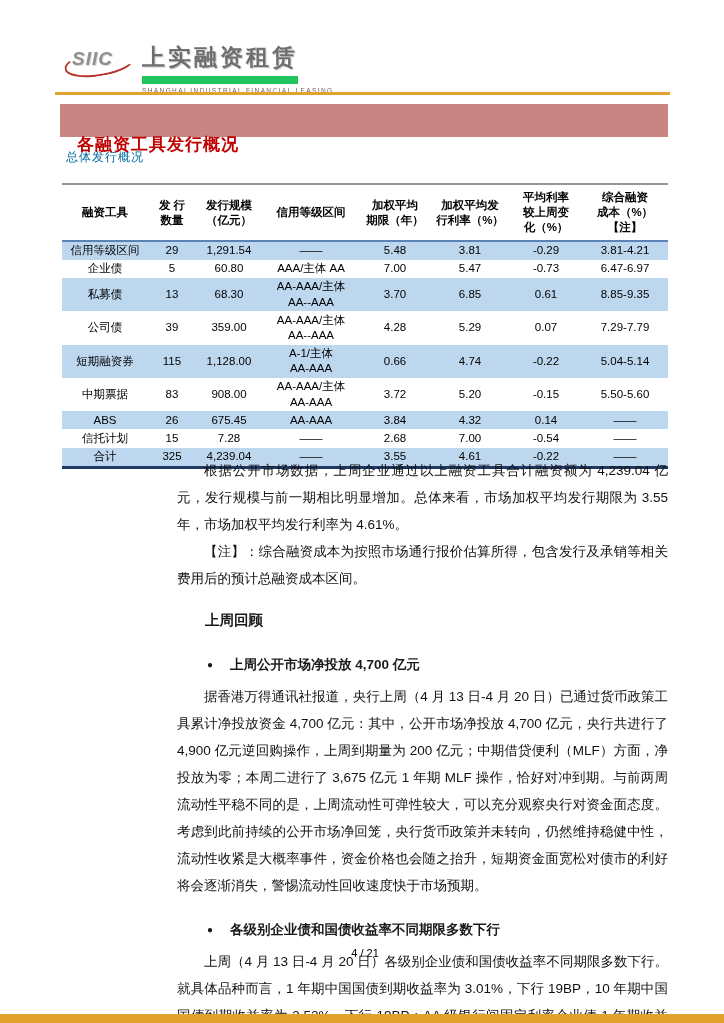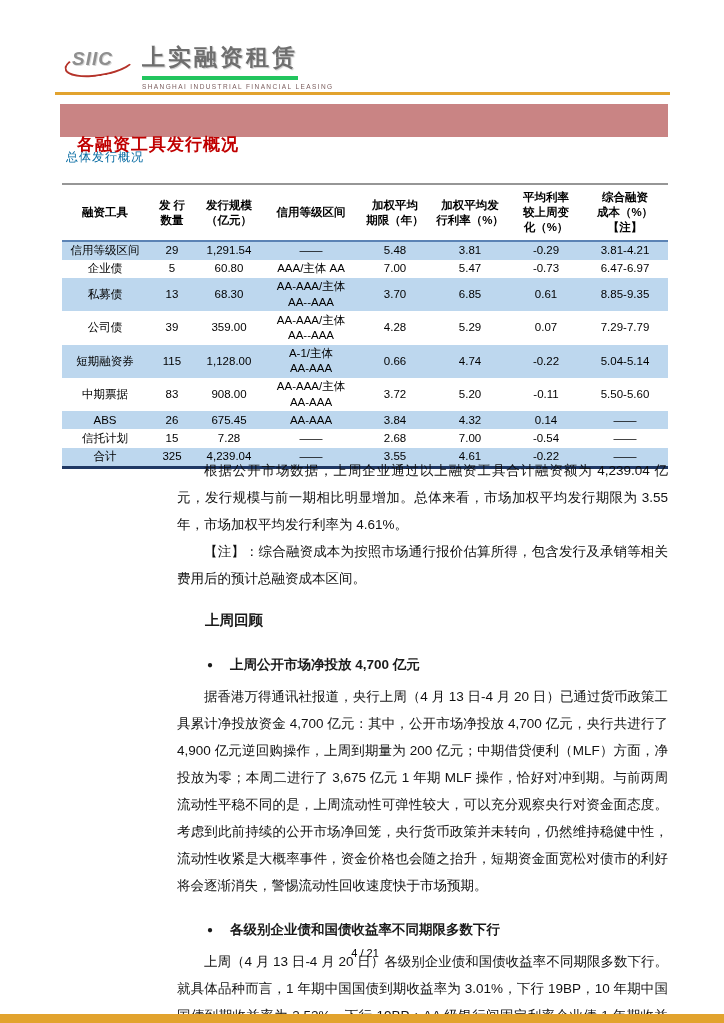--- a/index.html
+++ b/index.html
@@ -16,21 +16,21 @@
     font-size:19px; color:#8f8f8f; letter-spacing:1px; text-shadow:1px 1px 0 #d8d8d8;
   }
   .siic-swoosh {
     position:absolute; top:10px; left:0; width:72px; height:26px; border-radius:50%;
     border:2px solid #b5332a; border-top-color:transparent; border-right-color:transparent;
     transform:rotate(-10deg);
   }
   .brand-block { padding-top:2px; }
   .brand-cn {
     display:inline-block; font-size:23px; font-weight:bold; color:#6e6e6e;
-    letter-spacing:3px; padding-bottom:3px; border-bottom:4px solid #22c55e;
+    letter-spacing:3px; padding-bottom:3px; border-bottom:8px solid #22c55e;
     text-shadow:1px 1px 1px #c9c9c9;
   }
   .brand-en { font-size:6.5px; letter-spacing:1.4px; color:#7a5c5c; margin-top:3px; }
   .gold-rule { position:absolute; top:92px; left:55px; width:615px; height:3px; background:var(--gold); }
   
   .section-banner {
     position:absolute; top:104px; left:60px; width:608px; height:33px;
     background:var(--banner-bg); display:flex; align-items:center;
   }
   .section-banner span {
@@ -175,21 +175,21 @@
         <td>5.04-5.14</td>
       </tr>
       <tr>
         <td>中期票据</td>
         <td>83</td>
         <td>908.00</td>
         <td>AA-AAA/主体
 AA-AAA</td>
         <td>3.72</td>
         <td>5.20</td>
-        <td>-0.11</td>
+        <td>-0.15</td>
         <td>5.50-5.60</td>
       </tr>
       <tr class="shaded">
         <td>ABS</td>
         <td>26</td>
         <td>675.45</td>
         <td>AA-AAA</td>
         <td>3.84</td>
         <td>4.32</td>
         <td>0.14</td>

